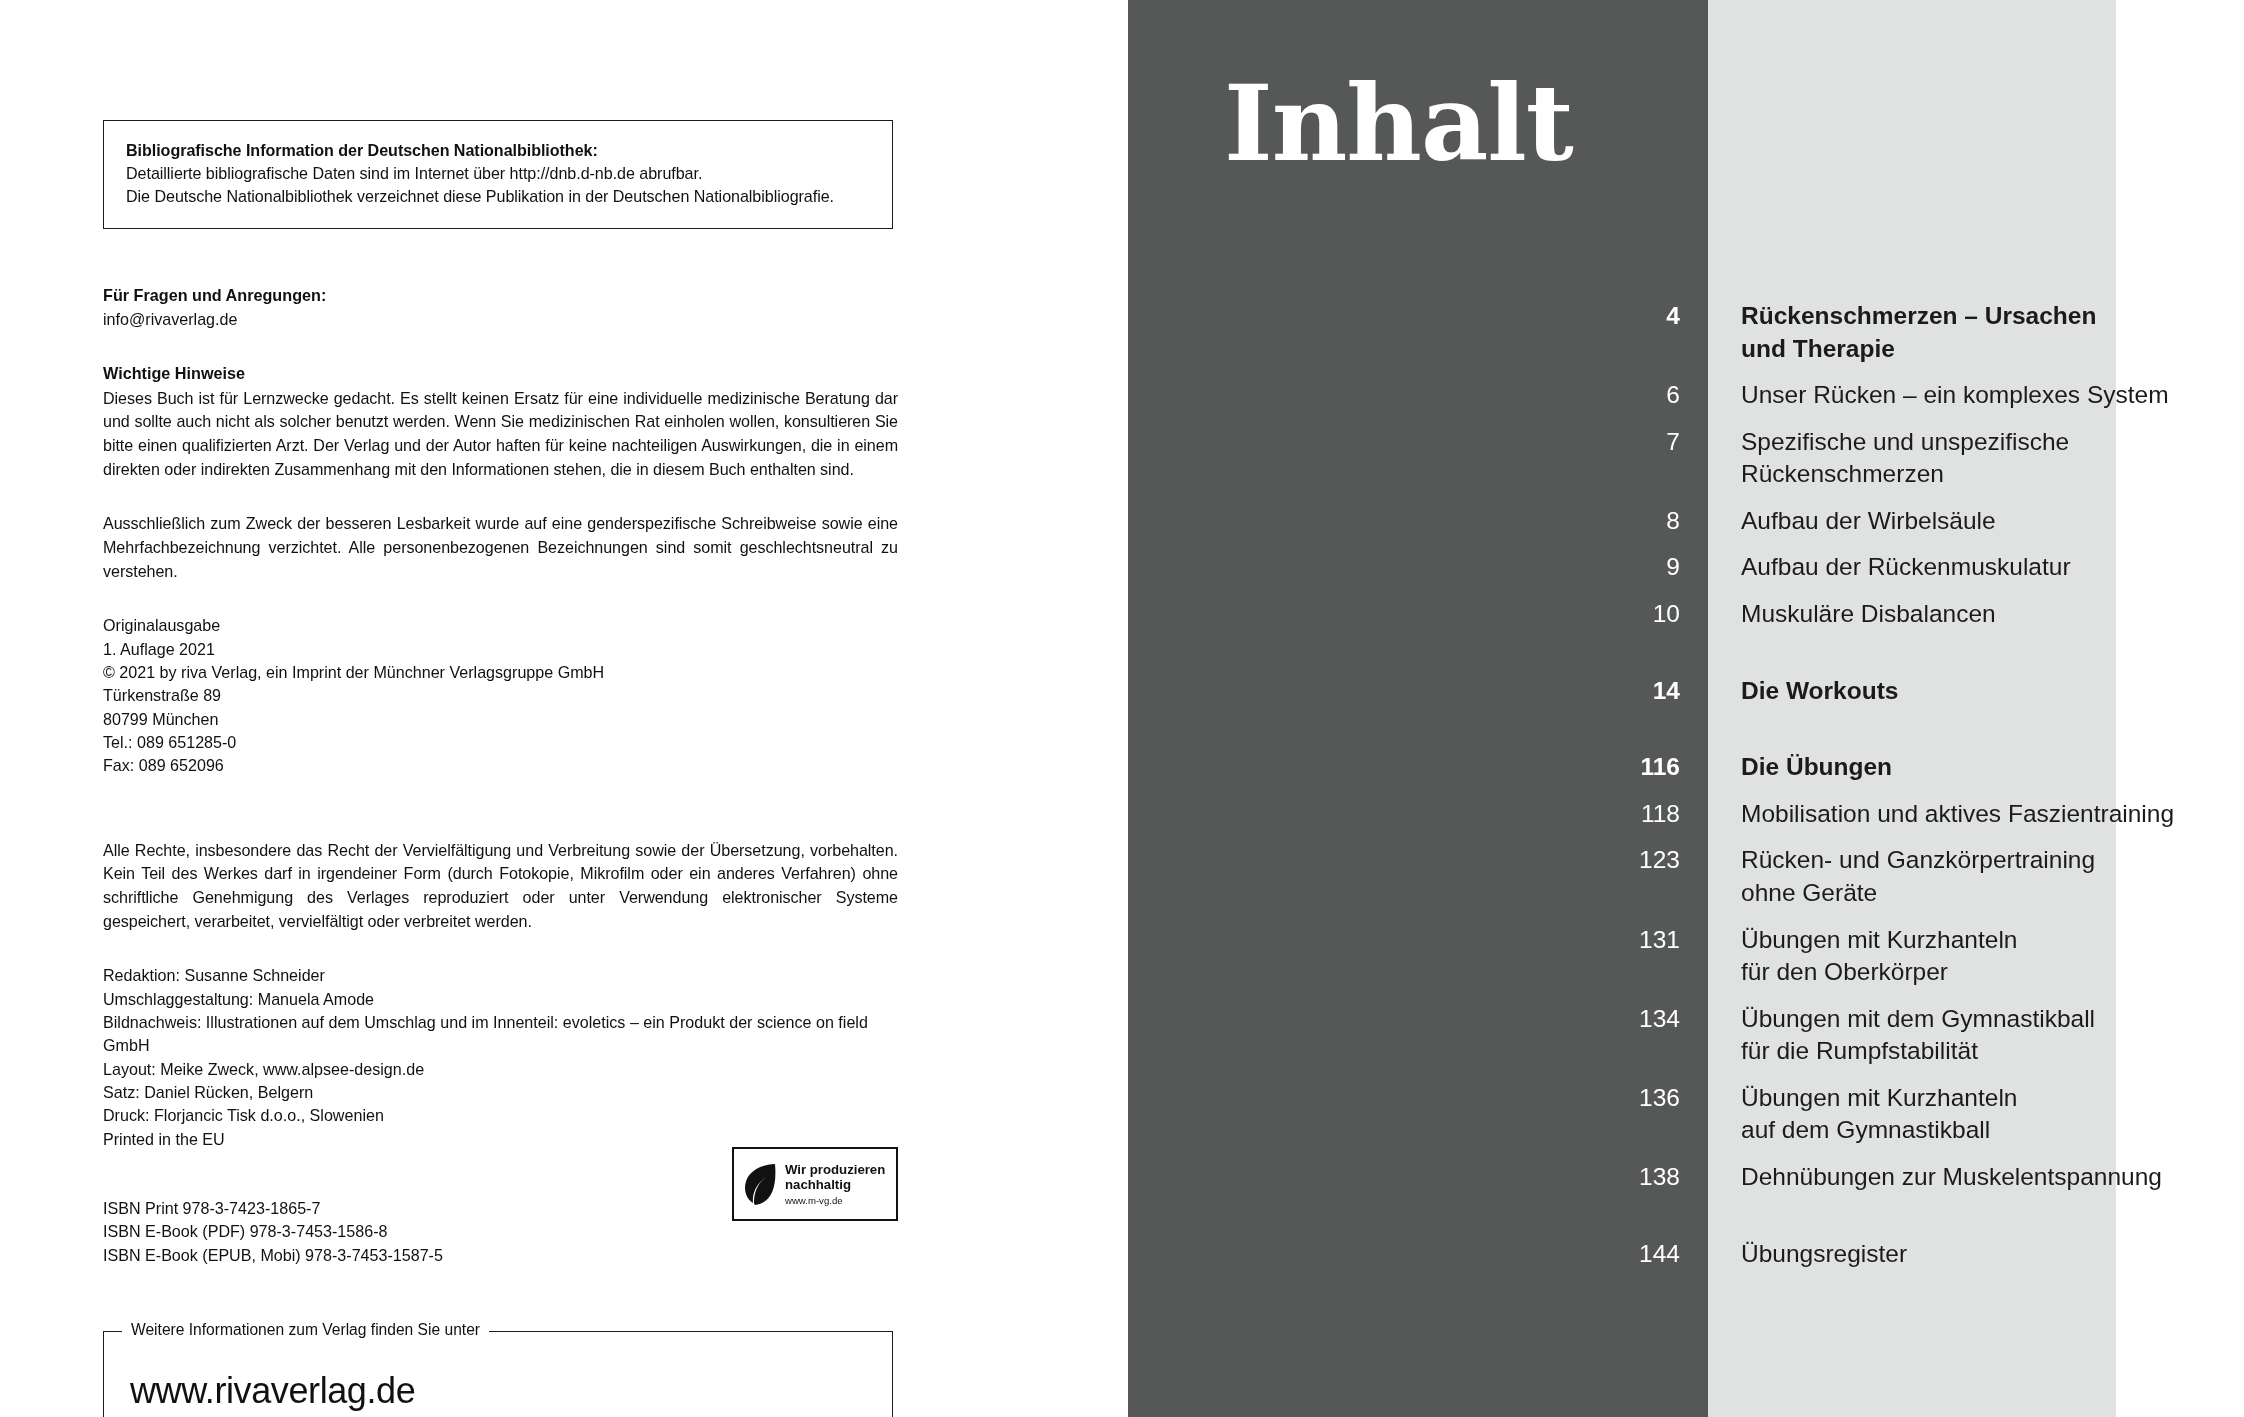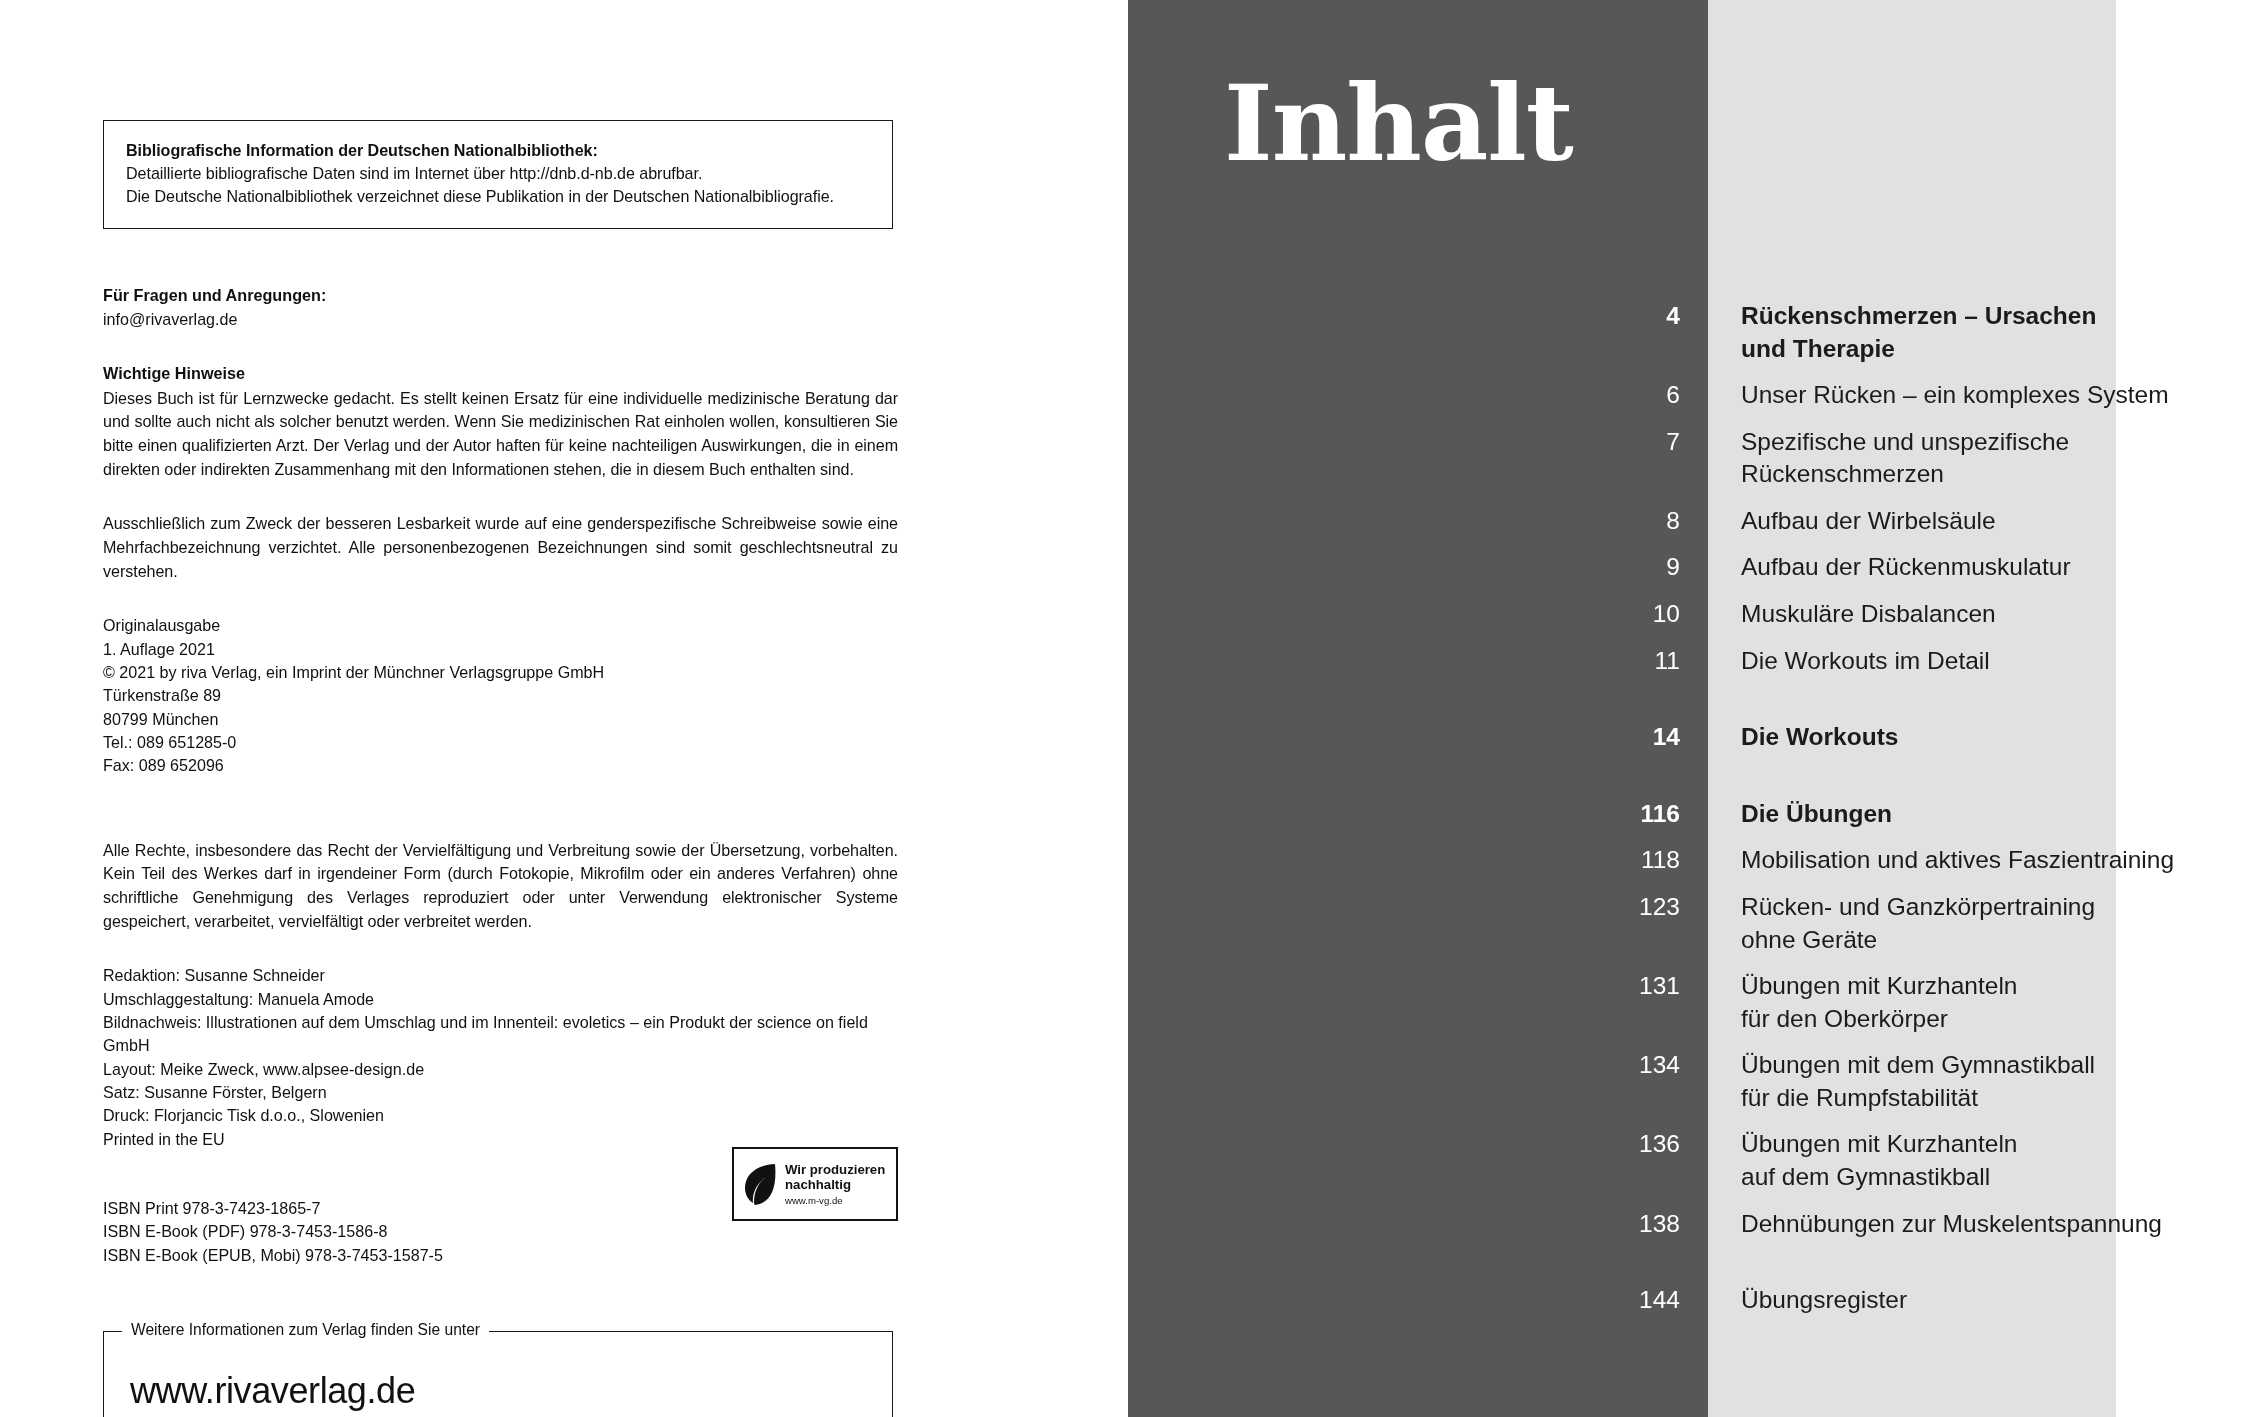--- a/index.html
+++ b/index.html
@@ -237,21 +237,21 @@
 
       <div class="block">
         <div class="para">Alle Rechte, insbesondere das Recht der Vervielfältigung und Verbreitung sowie der Übersetzung, vorbehalten. Kein Teil des Werkes darf in irgendeiner Form (durch Fotokopie, Mikrofilm oder ein anderes Verfahren) ohne schriftliche Genehmigung des Verlages reproduziert oder unter Verwendung elektronischer Systeme gespeichert, verarbeitet, vervielfältigt oder verbreitet werden.</div>
       </div>
 
       <div class="block tight">
         <div class="line">Redaktion: Susanne Schneider</div>
         <div class="line">Umschlaggestaltung: Manuela Amode</div>
         <div class="line">Bildnachweis: Illustrationen auf dem Umschlag und im Innenteil: evoletics – ein Produkt der science on field GmbH</div>
         <div class="line">Layout: Meike Zweck, www.alpsee-design.de</div>
-        <div class="line">Satz: Susanne Förster, Belgern</div>
+        <div class="line">Satz: Daniel Rücken, Belgern</div>
         <div class="line">Druck: Florjancic Tisk d.o.o., Slowenien</div>
         <div class="line">Printed in the EU</div>
       </div>
 
       <div class="gap-sm"></div>
 
       <div class="isbn-row">
         <div class="eco-badge">
           <svg class="eco-leaf" viewBox="0 0 36 46">
             <path d="M33 3 C14 4 3 14 3 27 C3 33 6 39 11 42 C10 33 14 23 24 16 C16 22 12 31 12 41 C12 42 12 43 13 44 C30 42 35 25 33 3 Z" fill="#111111"></path>
@@ -299,24 +299,20 @@
           <div class="toc-label">Aufbau der Wirbelsäule</div>
         </div>
         <div class="toc-row">
           <div class="toc-num">9</div>
           <div class="toc-label">Aufbau der Rückenmuskulatur</div>
         </div>
         <div class="toc-row">
           <div class="toc-num">10</div>
           <div class="toc-label">Muskuläre Disbalancen</div>
         </div>
-        <div class="toc-row">
-          <div class="toc-num">11</div>
-          <div class="toc-label">Die Workouts im Detail</div>
-        </div>
         <div class="toc-row major spacer-before">
           <div class="toc-num">14</div>
           <div class="toc-label">Die Workouts</div>
         </div>
         <div class="toc-row major spacer-before">
           <div class="toc-num">116</div>
           <div class="toc-label">Die Übungen</div>
         </div>
         <div class="toc-row">
           <div class="toc-num">118</div>

